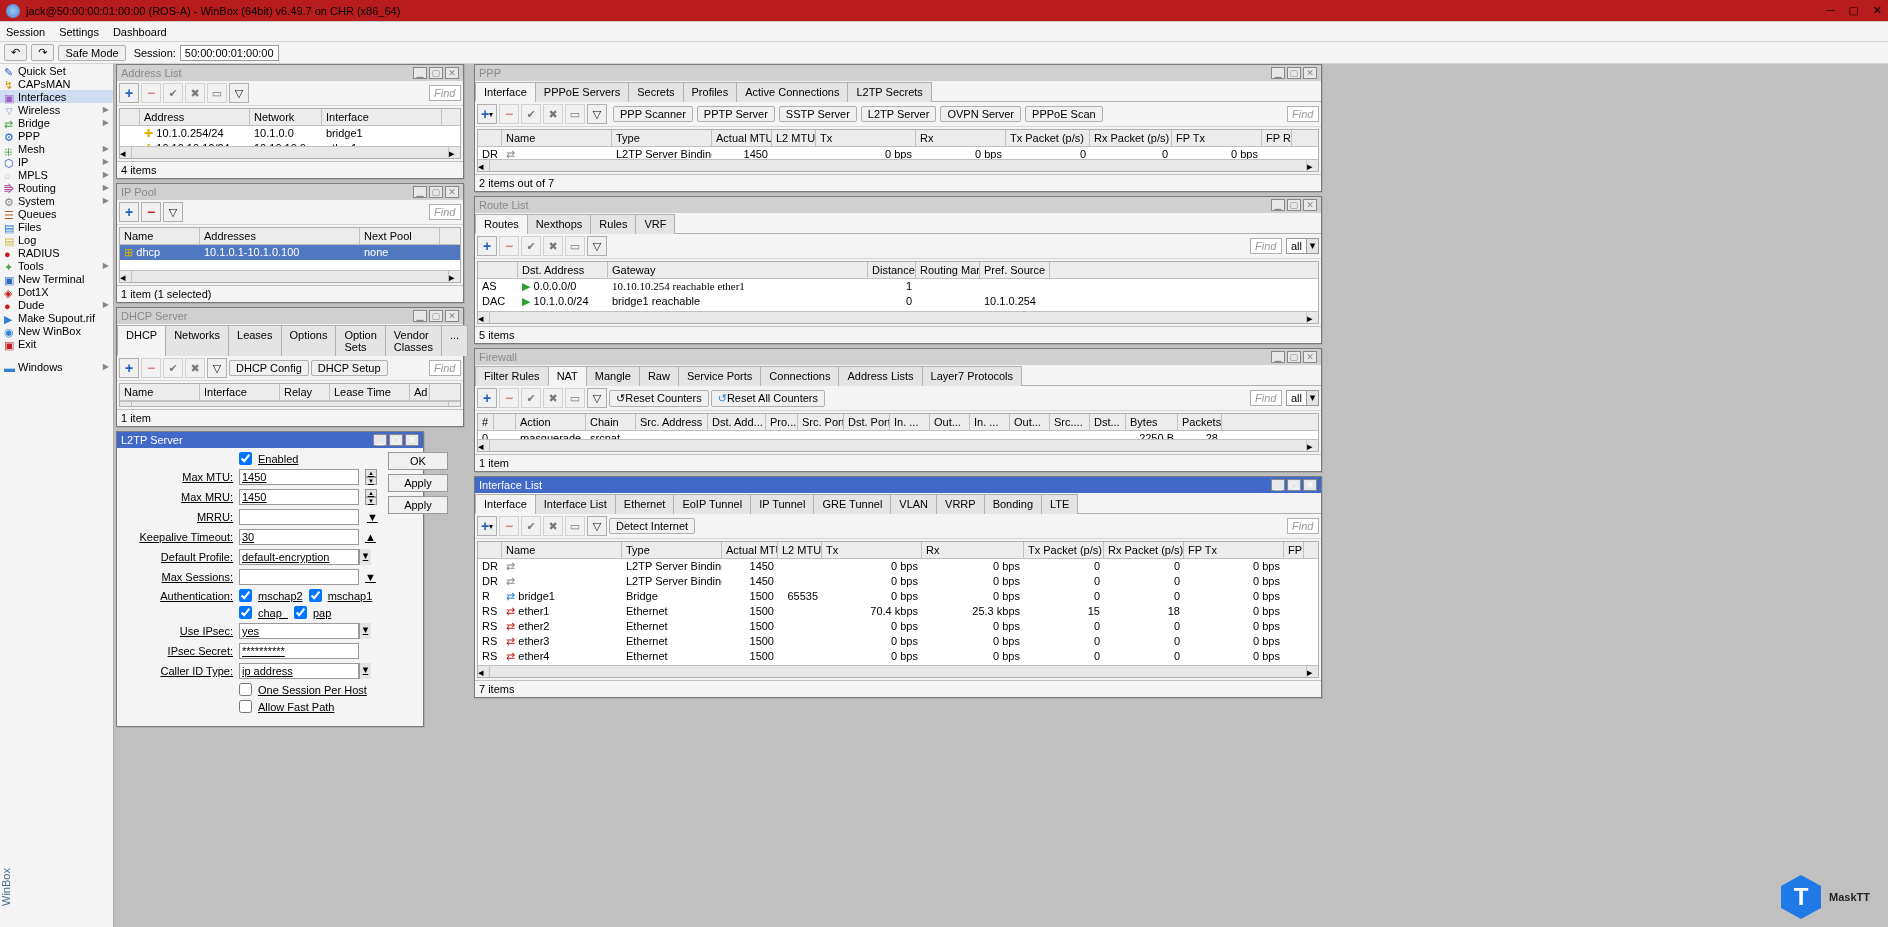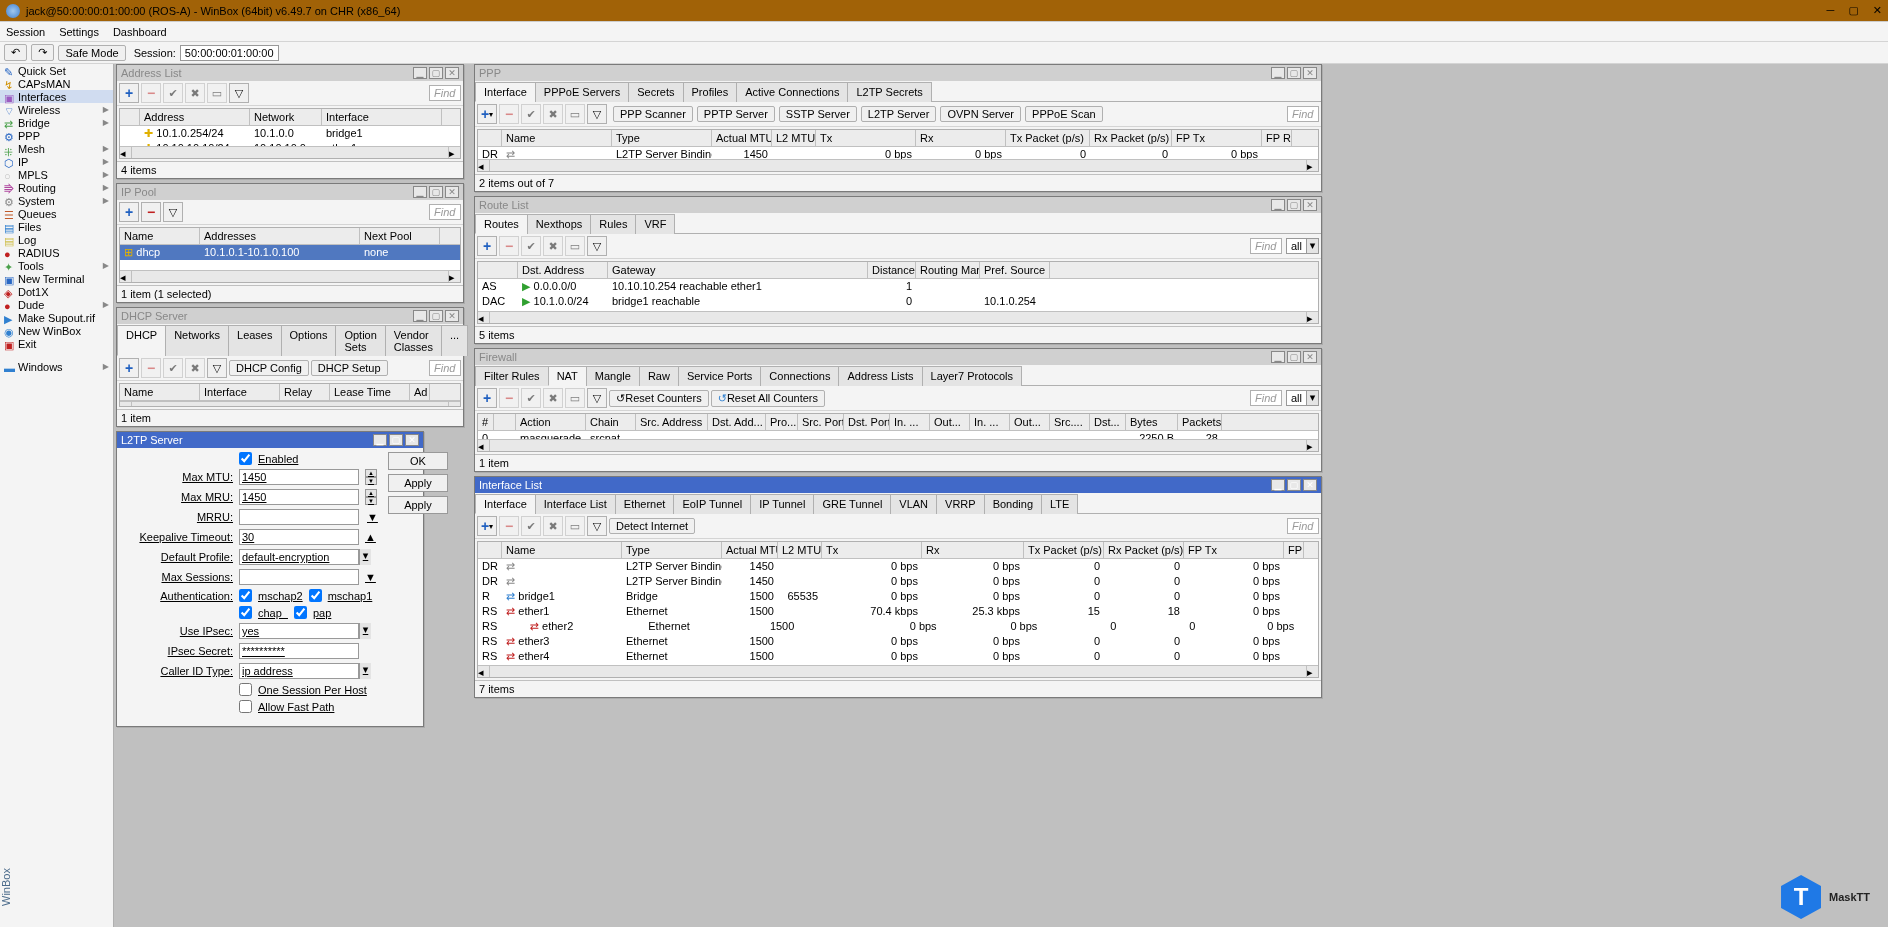--- a/index.html
+++ b/index.html
@@ -1,17 +1,17 @@
 <!DOCTYPE html>
 <html><head>
 <meta charset="utf-8">
 <style>
 * { margin: 0; padding: 0; box-sizing: border-box; font-family: "Microsoft YaHei", Tahoma, sans-serif; font-size: 11px; }
 body { background: #c0c0c0; width: 1888px; height: 927px; overflow: hidden; position: relative; }
-.titlebar { height: 22px; background: #a16207; display: flex; align-items: center; padding: 0 6px; border-bottom: 1px solid #ccc; }
+.titlebar { height: 22px; background: #b91c1c; display: flex; align-items: center; padding: 0 6px; border-bottom: 1px solid #ccc; }
 .titlebar .wb-icon { width: 14px; height: 14px; border-radius: 50%; background: radial-gradient(#a0c8f0,#4080d0); margin-right: 6px; }
 .titlebar .title-text { flex: 1; }
 .titlebar .wincontrols { display: flex; gap: 14px; font-size: 13px; }
 .menubar { height: 20px; background: #f4f4f4; border-bottom: 1px solid #d4d4d4; display: flex; align-items: center; padding: 0 6px; gap: 14px; }
 .toolbar { height: 22px; background: #f4f4f4; border-bottom: 1px solid #d4d4d4; display: flex; align-items: center; padding: 0 4px; gap: 4px; }
 .btn { border: 1px solid #b0b0b0; background: #f0f0f0; padding: 1px 6px; border-radius: 2px; cursor: pointer; display: inline-flex; align-items: center; }
 .session-box { border: 1px solid #999; background: #fff; padding: 1px 4px; min-width: 90px; }
 .workspace { position: absolute; top: 64px; left: 0; right: 0; bottom: 0; background: #c0c0c0; }
 .sidebar { position: absolute; left: 0; top: 0; width: 114px; bottom: 0; background: #f4f4f4; border-right: 1px solid #b0b0b0; display: flex; flex-direction: column; }
 .sidebar-item { display: flex; align-items: center; padding: 1px 4px; gap: 4px; cursor: pointer; height: 13px; }
@@ -548,21 +548,21 @@
           <div class="gh" style="width: 90px;">Dst. Address</div>
           <div class="gh" style="width: 260px;">Gateway</div>
           <div class="gh" style="width: 48px;">Distance</div>
           <div class="gh" style="width: 64px;">Routing Mark</div>
           <div class="gh" style="width: 70px;">Pref. Source</div>
         </div>
         <div class="grid-body">
           <div class="grid-row">
             <div class="gc" style="width: 40px;">AS</div>
             <div class="gc" style="width: 90px;"><span style="color:#30a030">▶</span> 0.0.0.0/0</div>
-            <div class="gc" style="width: 260px;">10.10.10.254 reachable ether1</div>
+            <div class="gc" style="width: 260px; font-family: Liberation Serif, serif;">10.10.10.254 reachable ether1</div>
             <div class="gc" style="width: 48px; text-align: right;">1</div>
             <div class="gc" style="width: 64px;"></div>
             <div class="gc" style="width: 70px;"></div>
           </div>
           <div class="grid-row">
             <div class="gc" style="width: 40px;">DAC</div>
             <div class="gc" style="width: 90px;"><span style="color:#30a030">▶</span> 10.1.0.0/24</div>
             <div class="gc" style="width: 260px;">bridge1 reachable</div>
             <div class="gc" style="width: 48px; text-align: right;">0</div>
             <div class="gc" style="width: 64px;"></div>
@@ -780,21 +780,21 @@
             <div class="gc" style="width: 44px; text-align: right;"></div>
             <div class="gc" style="width: 100px; text-align: right;">70.4 kbps</div>
             <div class="gc" style="width: 102px; text-align: right;">25.3 kbps</div>
             <div class="gc" style="width: 80px; text-align: right;">15</div>
             <div class="gc" style="width: 80px; text-align: right;">18</div>
             <div class="gc" style="width: 100px; text-align: right;">0 bps</div>
             <div class="gc" style="width: 20px;"></div>
           </div>
           <div class="grid-row">
             <div class="gc" style="width: 24px;">RS</div>
-            <div class="gc" style="width: 120px; margin-left: 24px;"><span style="color:#c02020">⇄</span> ether2</div>
+            <div class="gc" style="width: 120px;"><span style="color:#c02020">⇄</span> ether2</div>
             <div class="gc" style="width: 100px;">Ethernet</div>
             <div class="gc" style="width: 56px; text-align: right;">1500</div>
             <div class="gc" style="width: 44px; text-align: right;"></div>
             <div class="gc" style="width: 100px; text-align: right;">0 bps</div>
             <div class="gc" style="width: 102px; text-align: right;">0 bps</div>
             <div class="gc" style="width: 80px; text-align: right;">0</div>
             <div class="gc" style="width: 80px; text-align: right;">0</div>
             <div class="gc" style="width: 100px; text-align: right;">0 bps</div>
             <div class="gc" style="width: 20px;"></div>
           </div>

